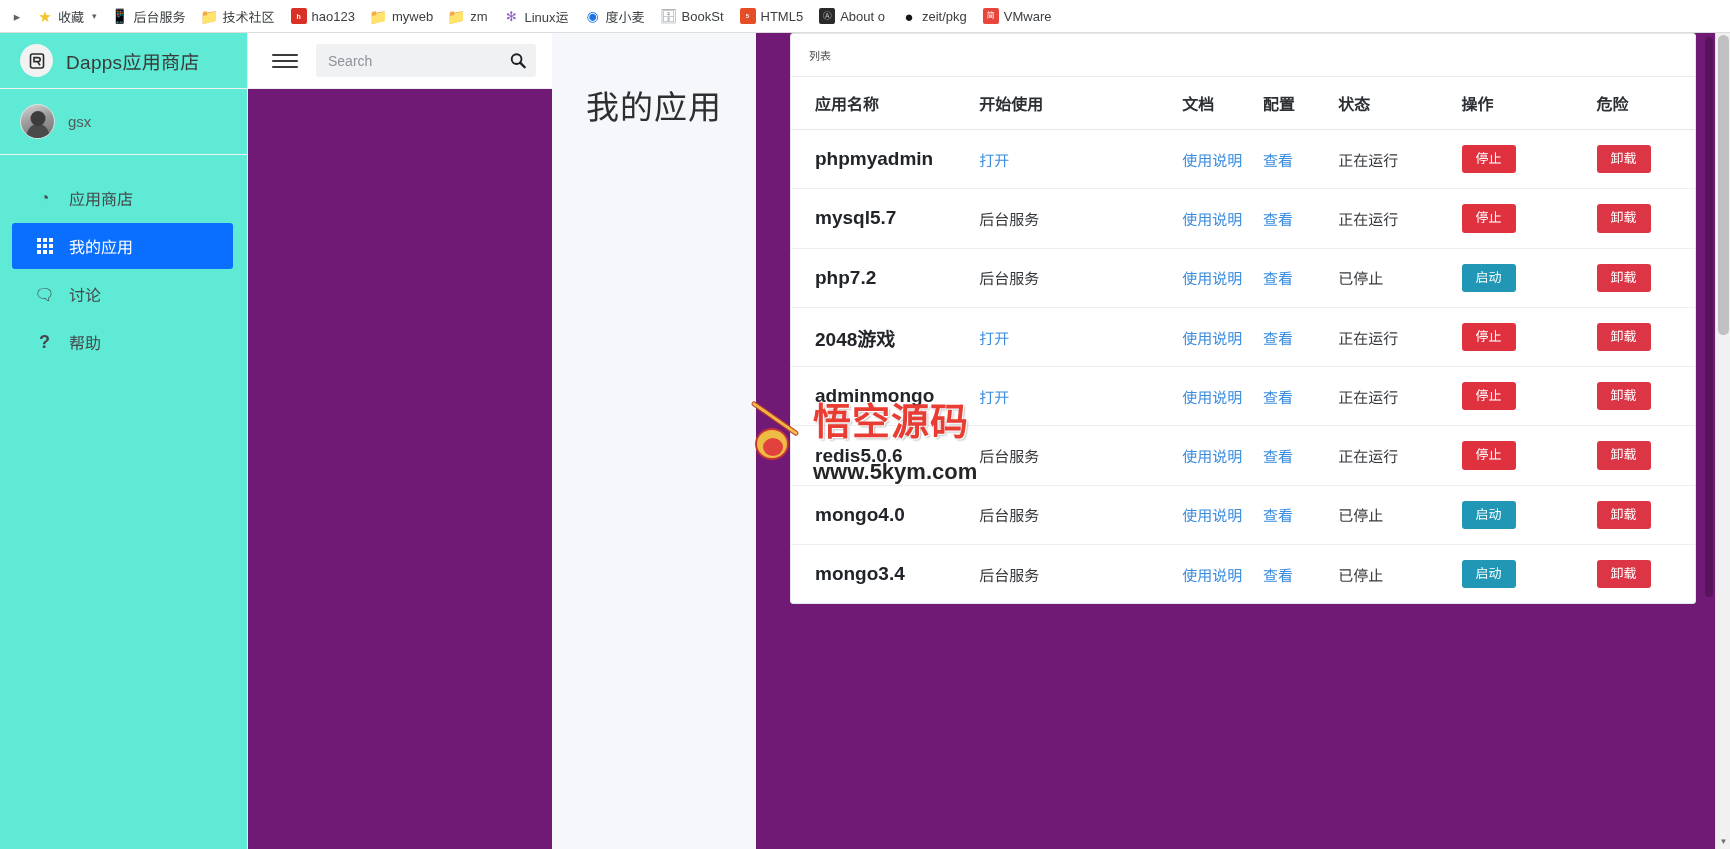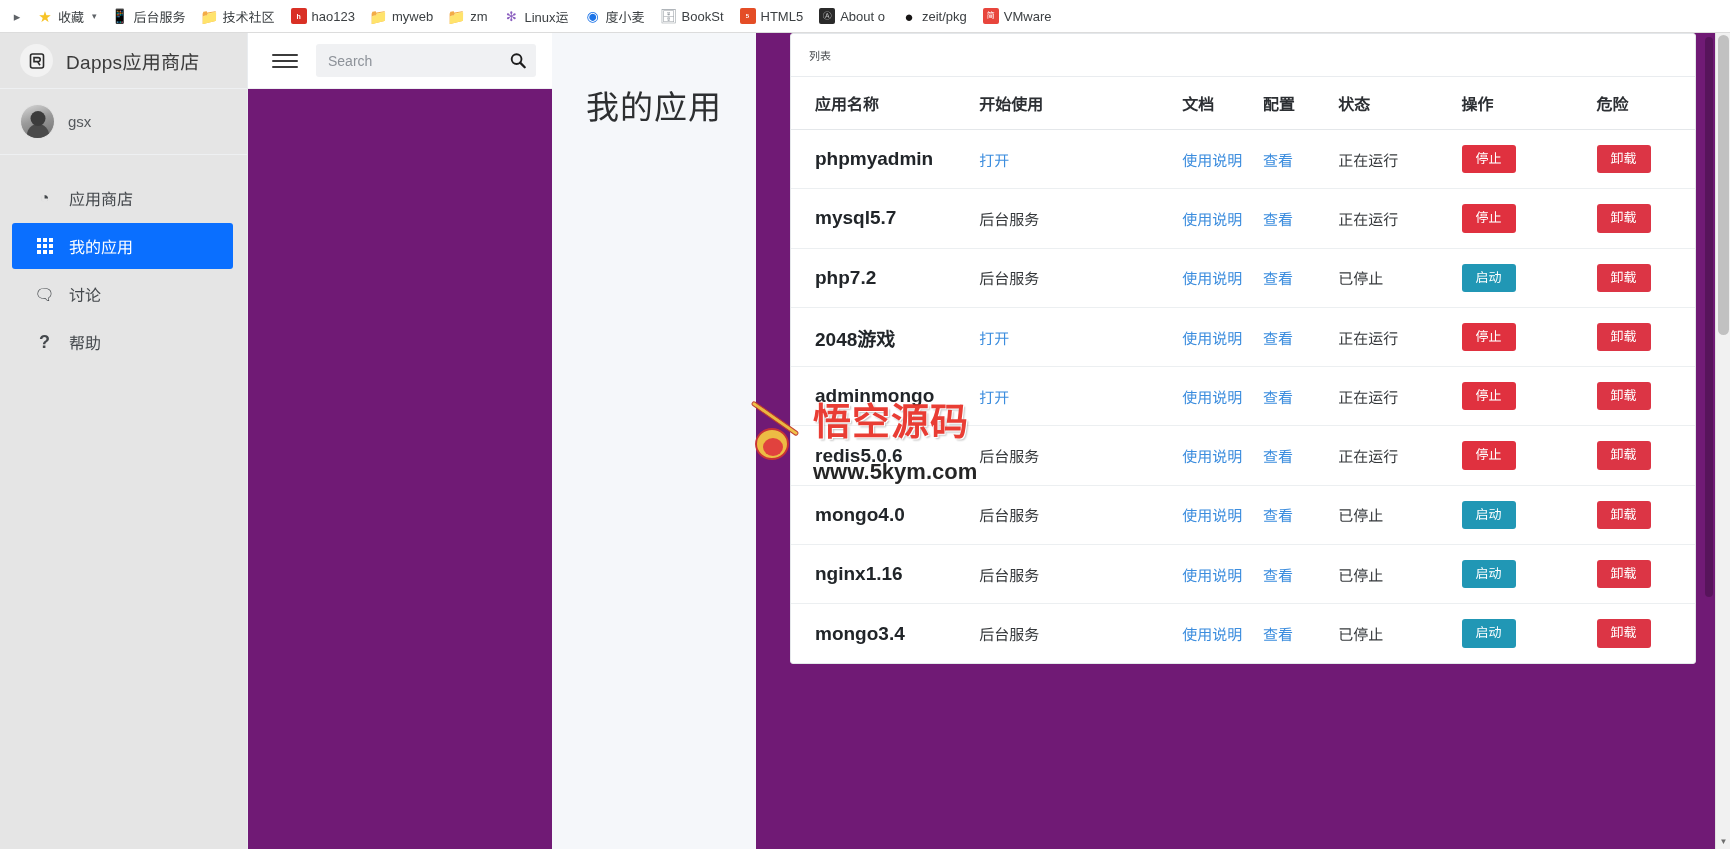--- a/index.html
+++ b/index.html
@@ -57,21 +57,21 @@
   
   .app {
     display: flex;
     height: calc(849px - 33px);
     position: relative;
   }
 
   
   .sidebar {
     width: 248px; flex: 0 0 248px;
-    background: #e5e5e5;
+    background: #5eead4;
     border-right: 1px solid #e9ecef;
     display: flex; flex-direction: column;
   }
   .brand {
     display: flex; align-items: center; gap: 13px;
     padding: 18px 20px;
     border-bottom: 1px solid #eef0f2;
     height: 56px;
   }
   .brand-logo {
@@ -514,29 +514,20 @@
               <tr>
                 <td class="col-name"><span class="app-name">mongo4.0</span></td>
                 <td class="col-start"><span class="muted">后台服务</span></td>
                 <td class="col-doc"><span class="link">使用说明</span></td>
                 <td class="col-cfg"><span class="link">查看</span></td>
                 <td class="col-state">已停止</td>
                 <td class="col-ops"><button class="btn btn-start">启动</button></td>
                 <td class="col-danger"><button class="btn btn-remove">卸载</button></td>
               </tr>
               <tr>
-                <td class="col-name"><span class="app-name">nginx1.16</span></td>
-                <td class="col-start"><span class="muted">后台服务</span></td>
-                <td class="col-doc"><span class="link">使用说明</span></td>
-                <td class="col-cfg"><span class="link">查看</span></td>
-                <td class="col-state">已停止</td>
-                <td class="col-ops"><button class="btn btn-start">启动</button></td>
-                <td class="col-danger"><button class="btn btn-remove">卸载</button></td>
-              </tr>
-              <tr>
                 <td class="col-name"><span class="app-name">mongo3.4</span></td>
                 <td class="col-start"><span class="muted">后台服务</span></td>
                 <td class="col-doc"><span class="link">使用说明</span></td>
                 <td class="col-cfg"><span class="link">查看</span></td>
                 <td class="col-state">已停止</td>
                 <td class="col-ops"><button class="btn btn-start">启动</button></td>
                 <td class="col-danger"><button class="btn btn-remove">卸载</button></td>
               </tr>
             </tbody>
         </table>

